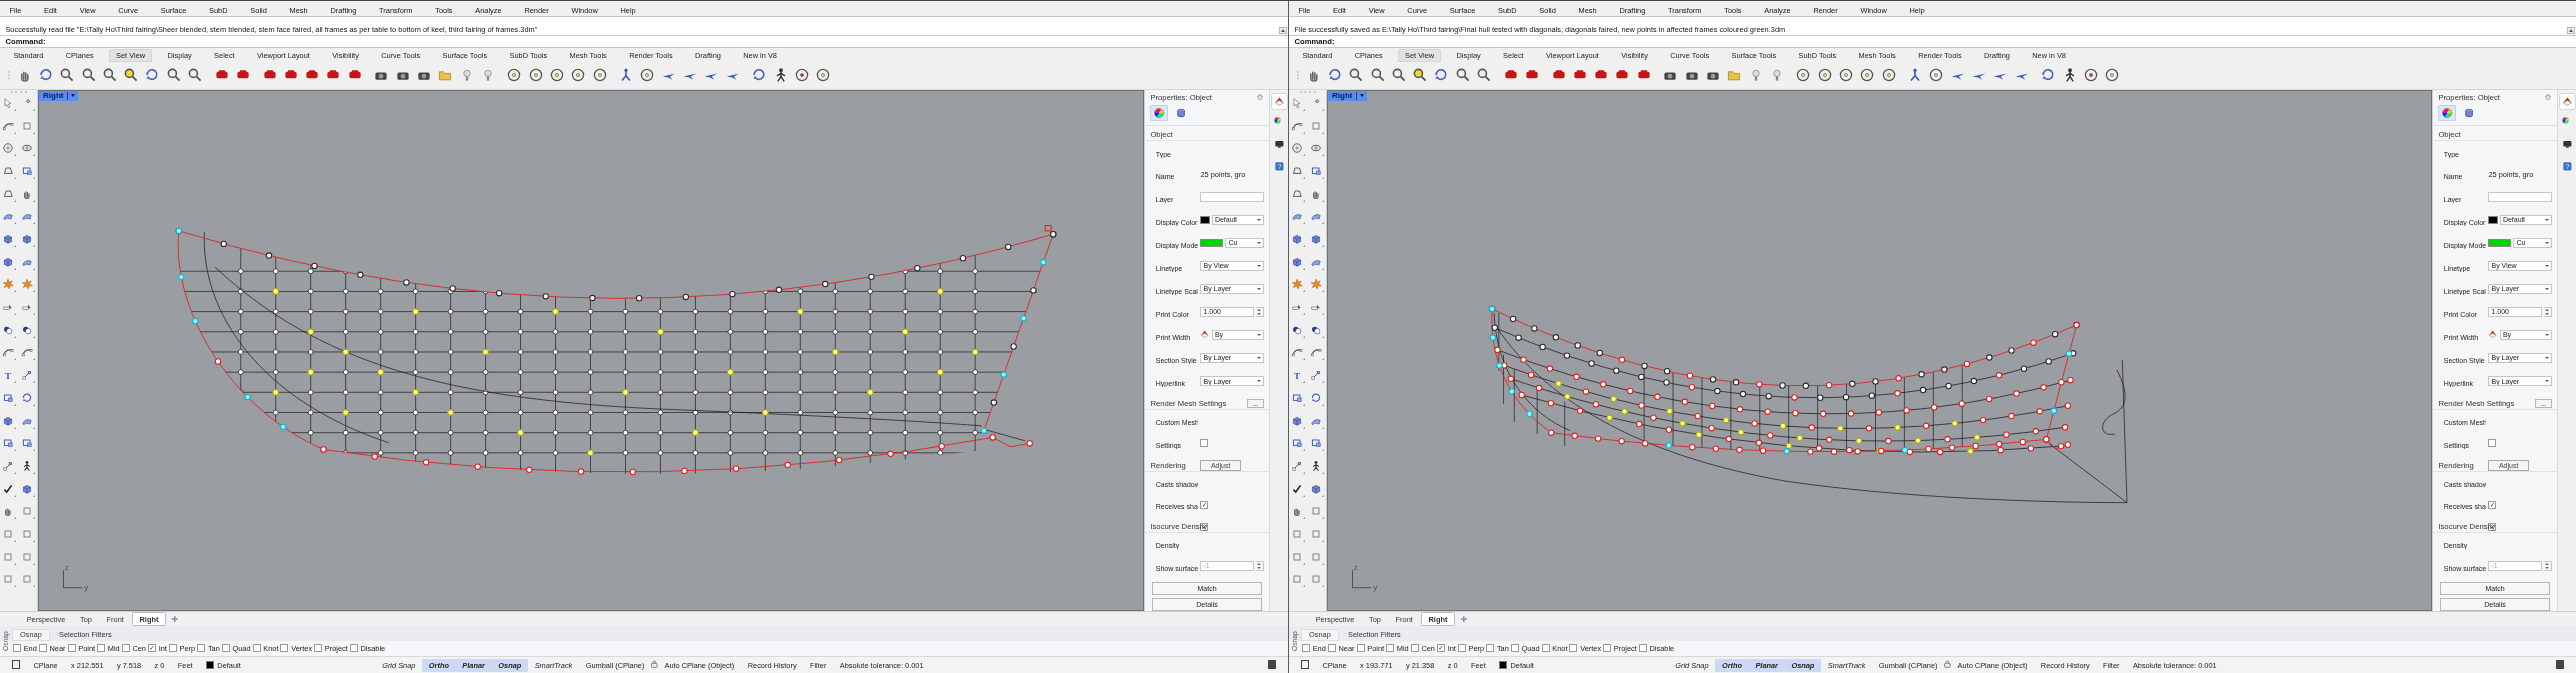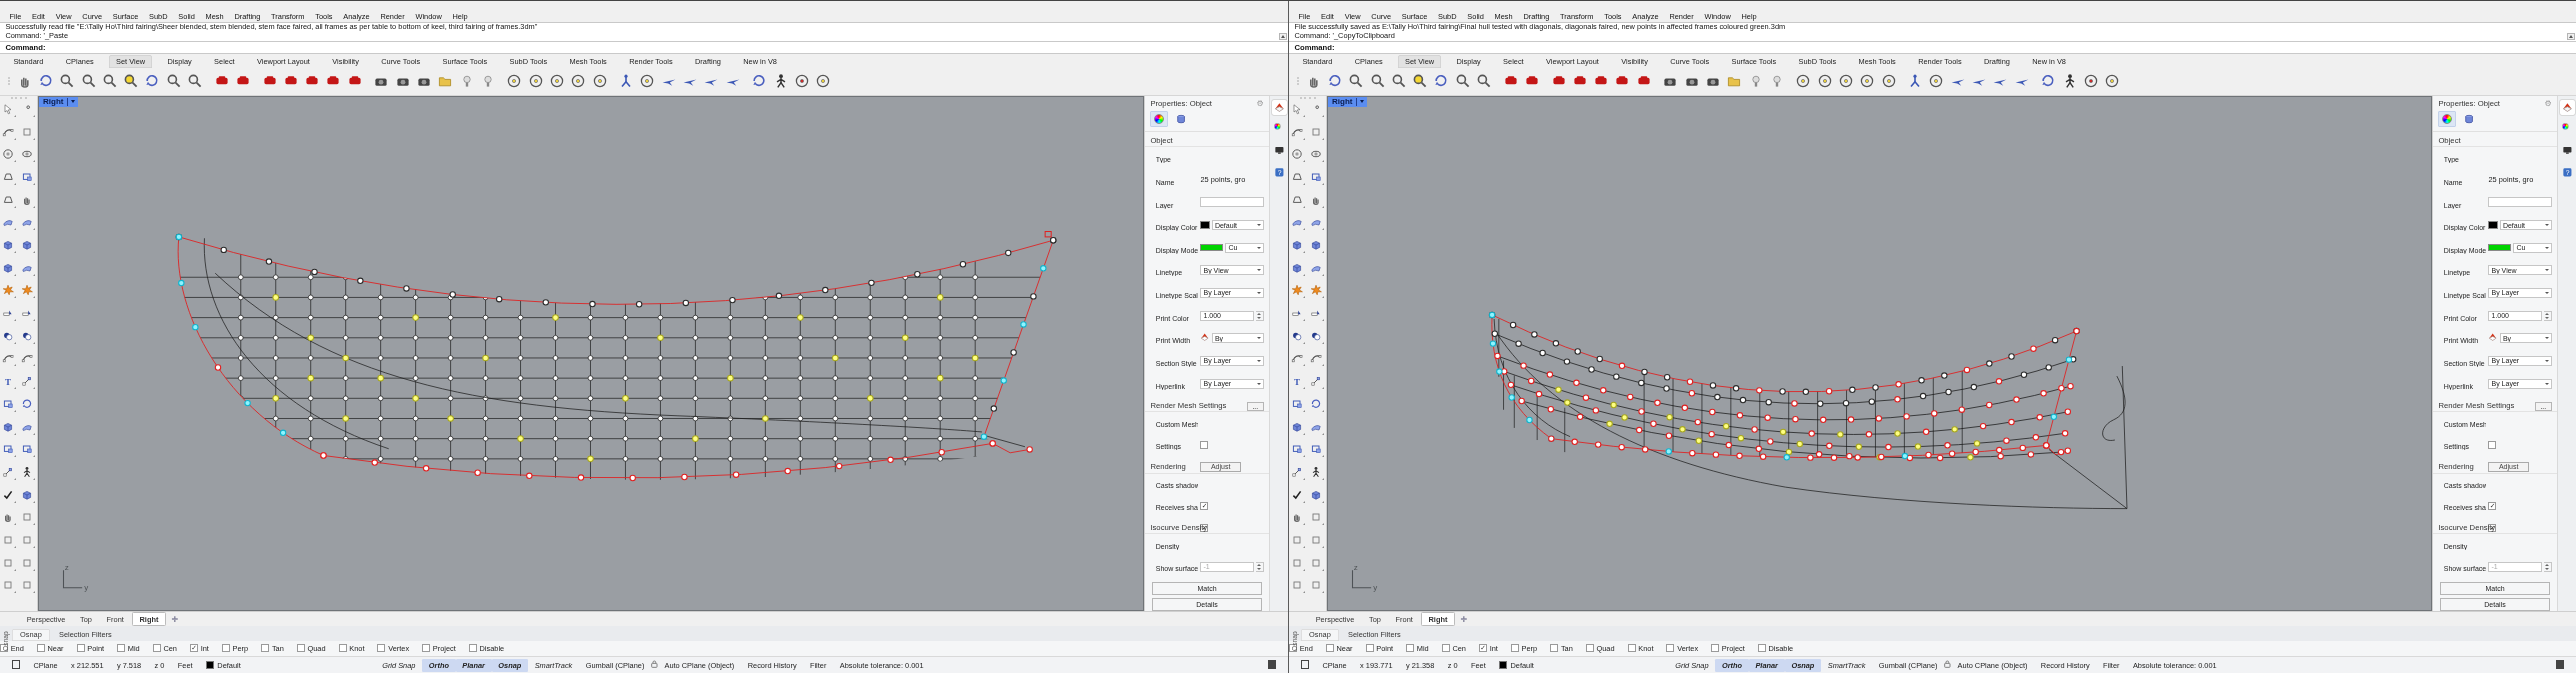--- a/index.html
+++ b/index.html
@@ -3,21 +3,21 @@
 <meta charset="utf-8">
 <style>
   * { margin:0; padding:0; box-sizing:border-box; }
   html,body { width:2576px; height:673px; overflow:hidden;
     font-family:"Liberation Sans", sans-serif; font-size:7.4px; background:#f0f0f0; color:#1a1a1a; }
   .app { display:flex; width:2576px; height:673px; border-top:0.7px solid #444; }
   .window { width:1288px; height:673px; display:flex; flex-direction:column; background:#f0f0f0; }
   .window + .window { border-left:0.7px solid #5a5a5a; }
 
   
-  .menubar { height:21px; display:flex; align-items:flex-end; gap:0; background:#f0f0f0; padding-left:4px; overflow:hidden; }
+  .menubar { height:15px; display:flex; align-items:flex-end; gap:12px; background:#f0f0f0; padding-left:4px; overflow:hidden; }
   .menubar .mi { padding:0 5.4px; font-size:7.4px; line-height:8.7px; color:#111; cursor:default; }
 
   
   .cmdhist { height:20px; background:#fff; border-top:0.7px solid #c9c9c9; border-bottom:0.7px solid #c9c9c9;
     overflow:hidden; position:relative; display:flex; flex-direction:column; justify-content:flex-end; padding:0 9.4px 0.7px 5.4px; }
   .cmdhist .ln { white-space:nowrap; font-size:7.4px; line-height:8.7px; color:#111; }
   .scrollup { position:absolute; right:0.7px; bottom:0.7px; width:8px; height:7.4px; background:#f0f0f0; border:0.7px solid #b5b5b5;
     display:flex; align-items:center; justify-content:center; }
   .scrollup i { width:0; height:0; border-left:2.7px solid transparent; border-right:2.7px solid transparent; border-bottom:3.4px solid #555; }
   .cmdline { height:12px; background:#fff; border-bottom:0.7px solid #c9c9c9; display:flex; align-items:center; padding-left:5.4px; }
@@ -87,21 +87,21 @@
   
   .vptabs { height:15px; display:flex; align-items:center; background:#f0f0f0; padding-left:20px; gap:1.3px; border-top:0.7px solid #cfcfcf; }
   .vptab { padding:1.3px 6.7px; font-size:7.4px; color:#333; }
   .vptab.active { background:#fff; border:0.7px solid #bcbcbc; border-radius:1.3px; font-weight:bold; }
   .vp-add { color:#557; font-size:8px; padding:0 4px; }
   .osnaptabs { height:15px; display:flex; align-items:flex-end; background:#e9ebee; padding-left:12px; gap:1.3px; position:relative; }
   .osnap-vert { position:absolute; left:1.3px; bottom:-15px; width:9.4px; height:30px; display:flex; align-items:center; justify-content:center;
     color:#555; font-size:6.7px; writing-mode:vertical-rl; transform:rotate(180deg); }
   .ostab { padding:1.3px 8px 2px; font-size:7.4px; color:#333; border-radius:2px 2px 0 0; }
   .ostab.active { background:#f5f6f7; box-shadow:inset 0 0 0 0.7px #d5d5d5; }
-  .osnaprow { height:15.5px; background:#f5f6f7; display:flex; align-items:center; gap:13px; padding-left:0; border-bottom:0.7px solid #d9d9d9; }
+  .osnaprow { height:15.5px; background:#f5f6f7; display:flex; align-items:center; gap:2px; padding-left:13px; border-bottom:0.7px solid #d9d9d9; }
   .oscb { display:flex; align-items:center; gap:2.7px; font-size:7.4px; color:#222; }
   .statusbar { height:17.5px; background:#f2f3f5; display:flex; align-items:center; gap:0; padding:0 5.4px; font-size:7.4px; color:#222; }
   .st-item { padding:0 6.7px; white-space:nowrap; }
   .st-toggle { padding:2px 6.7px; border-radius:1.3px;font-style:italic; }
   .st-toggle.on { background:#cdd9f2; font-weight:bold; }
   .st-swatch { width:8px; height:8px; background:#000; border:0.7px solid #777; display:inline-block; vertical-align:-1.3px; margin-right:3.4px; }
   .paneico { width:8px; height:9.4px; border:1px solid #444; display:inline-block; }
 </style>
 </head>
 <body>
@@ -120,21 +120,20 @@
         <span class="mi">Drafting</span>
         <span class="mi">Transform</span>
         <span class="mi">Tools</span>
         <span class="mi">Analyze</span>
         <span class="mi">Render</span>
         <span class="mi">Window</span>
         <span class="mi">Help</span>
       </div>
       <div class="cmdhist">
         <div class="ln">Successfully read file "E:\Tally Ho\Third fairing\Sheer blended, stem blended, stem face faired, all frames as per table to bottom of keel, third fairing of frames.3dm"</div>
-        <div class="ln">Command: '_Paste</div>
         <div class="scrollup">
           <i></i>
         </div>
       </div>
       <div class="cmdline">
         <span>Command:</span>
       </div>
       <div class="ttabs">
         <span class="ttab">Standard</span>
         <span class="ttab">CPlanes</span>
@@ -1270,21 +1269,20 @@
         <span class="mi">Drafting</span>
         <span class="mi">Transform</span>
         <span class="mi">Tools</span>
         <span class="mi">Analyze</span>
         <span class="mi">Render</span>
         <span class="mi">Window</span>
         <span class="mi">Help</span>
       </div>
       <div class="cmdhist">
         <div class="ln">File successfully saved as E:\Tally Ho\Third fairing\Final hull tested with diagonals, diagonals faired, new points in affected frames coloured green.3dm</div>
-        <div class="ln">Command: '_CopyToClipboard</div>
         <div class="scrollup">
           <i></i>
         </div>
       </div>
       <div class="cmdline">
         <span>Command:</span>
       </div>
       <div class="ttabs">
         <span class="ttab">Standard</span>
         <span class="ttab">CPlanes</span>

